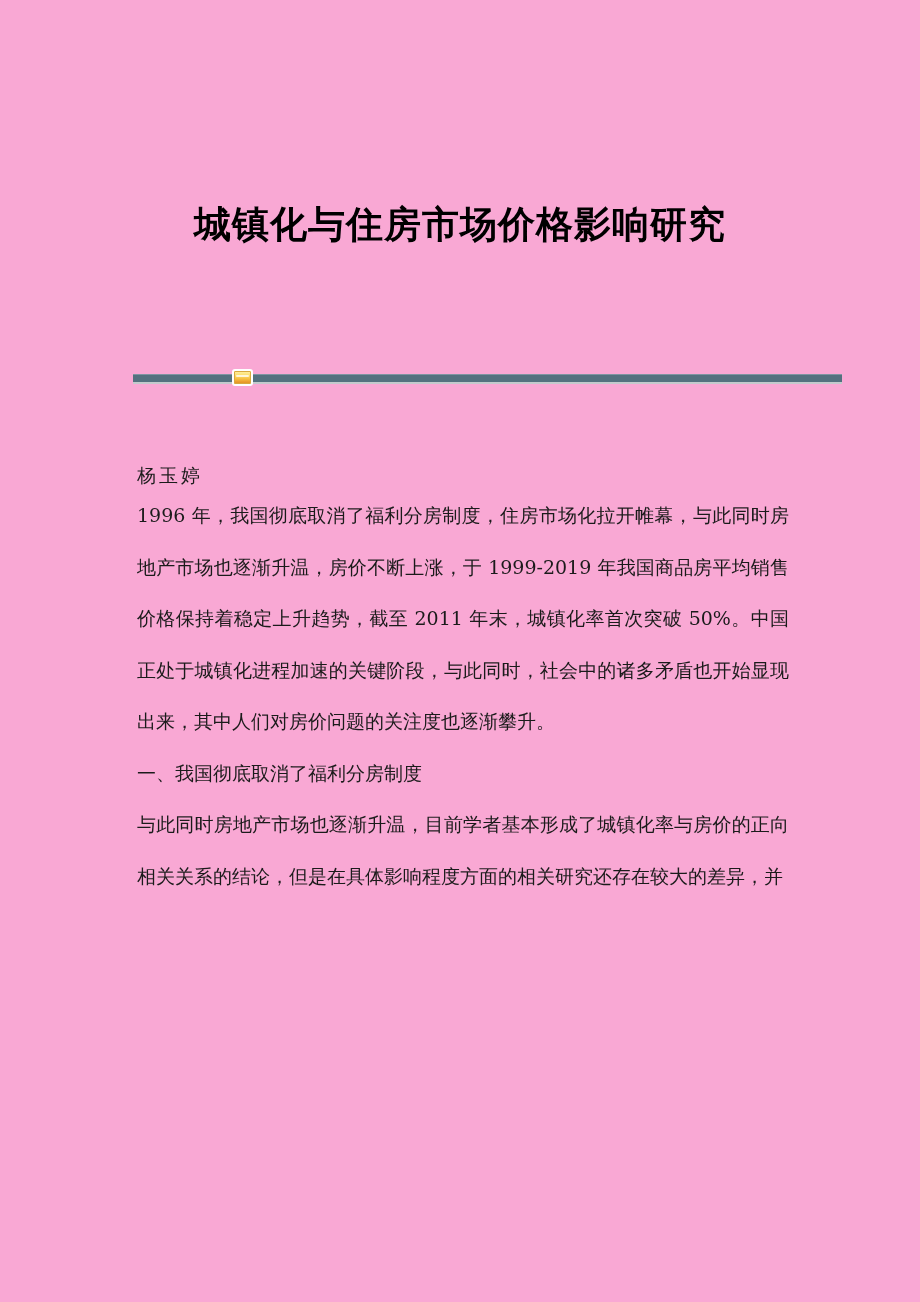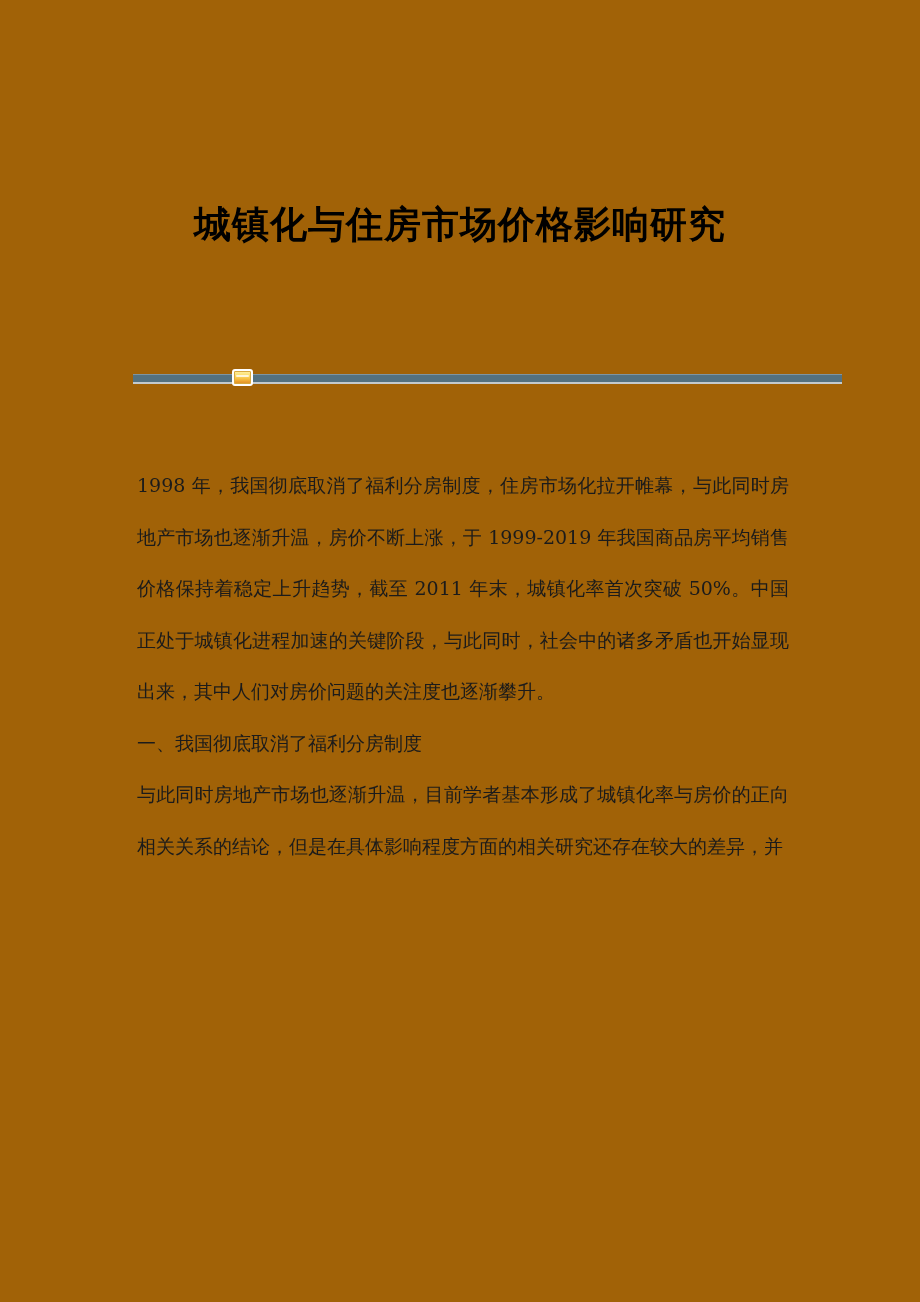--- a/index.html
+++ b/index.html
@@ -4,21 +4,21 @@
 <style>
   html, body {
     margin: 0;
     padding: 0;
     background: #ffffff;
   }
   .page {
     position: relative;
     width: 920px;
     height: 1302px;
-    background: #a16207;
+    background: #f9a8d4;
     overflow: hidden;
     font-family: "DejaVu Serif", "Liberation Serif", serif;
     color: #1b1b1b;
   }
   .doc-title {
     position: absolute;
     top: 198px;
     left: 0;
     width: 100%;
     margin: 0;
@@ -96,24 +96,25 @@
 <div class="page">
 
   <h1 class="doc-title">城镇化与住房市场价格影响研究</h1>
 
   <div class="divider">
     <span class="divider-icon"></span>
   </div>
 
   <div class="content">
 
+    <p class="author">杨玉婷</p>
 
 
 
-    <p>1998 年，我国彻底取消了福利分房制度，住房市场化拉开帷幕，与此同时房地产市场也逐渐升温，房价不断上涨，于 1999-2019 年我国商品房平均销售价格保持着稳定上升趋势，截至 2011 年末，城镇化率首次突破 50%。中国正处于城镇化进程加速的关键阶段，与此同时，社会中的诸多矛盾也开始显现出来，其中人们对房价问题的关注度也逐渐攀升。</p>
+    <p>1996 年，我国彻底取消了福利分房制度，住房市场化拉开帷幕，与此同时房地产市场也逐渐升温，房价不断上涨，于 1999-2019 年我国商品房平均销售价格保持着稳定上升趋势，截至 2011 年末，城镇化率首次突破 50%。中国正处于城镇化进程加速的关键阶段，与此同时，社会中的诸多矛盾也开始显现出来，其中人们对房价问题的关注度也逐渐攀升。</p>
 
     <h2>一、我国彻底取消了福利分房制度</h2>
 
     <p>与此同时房地产市场也逐渐升温，目前学者基本形成了城镇化率与房价的正向相关关系的结论，但是在具体影响程度方面的相关研究还存在较大的差异，并</p>
 
   </div>
 
 </div>
 
 </body></html>

